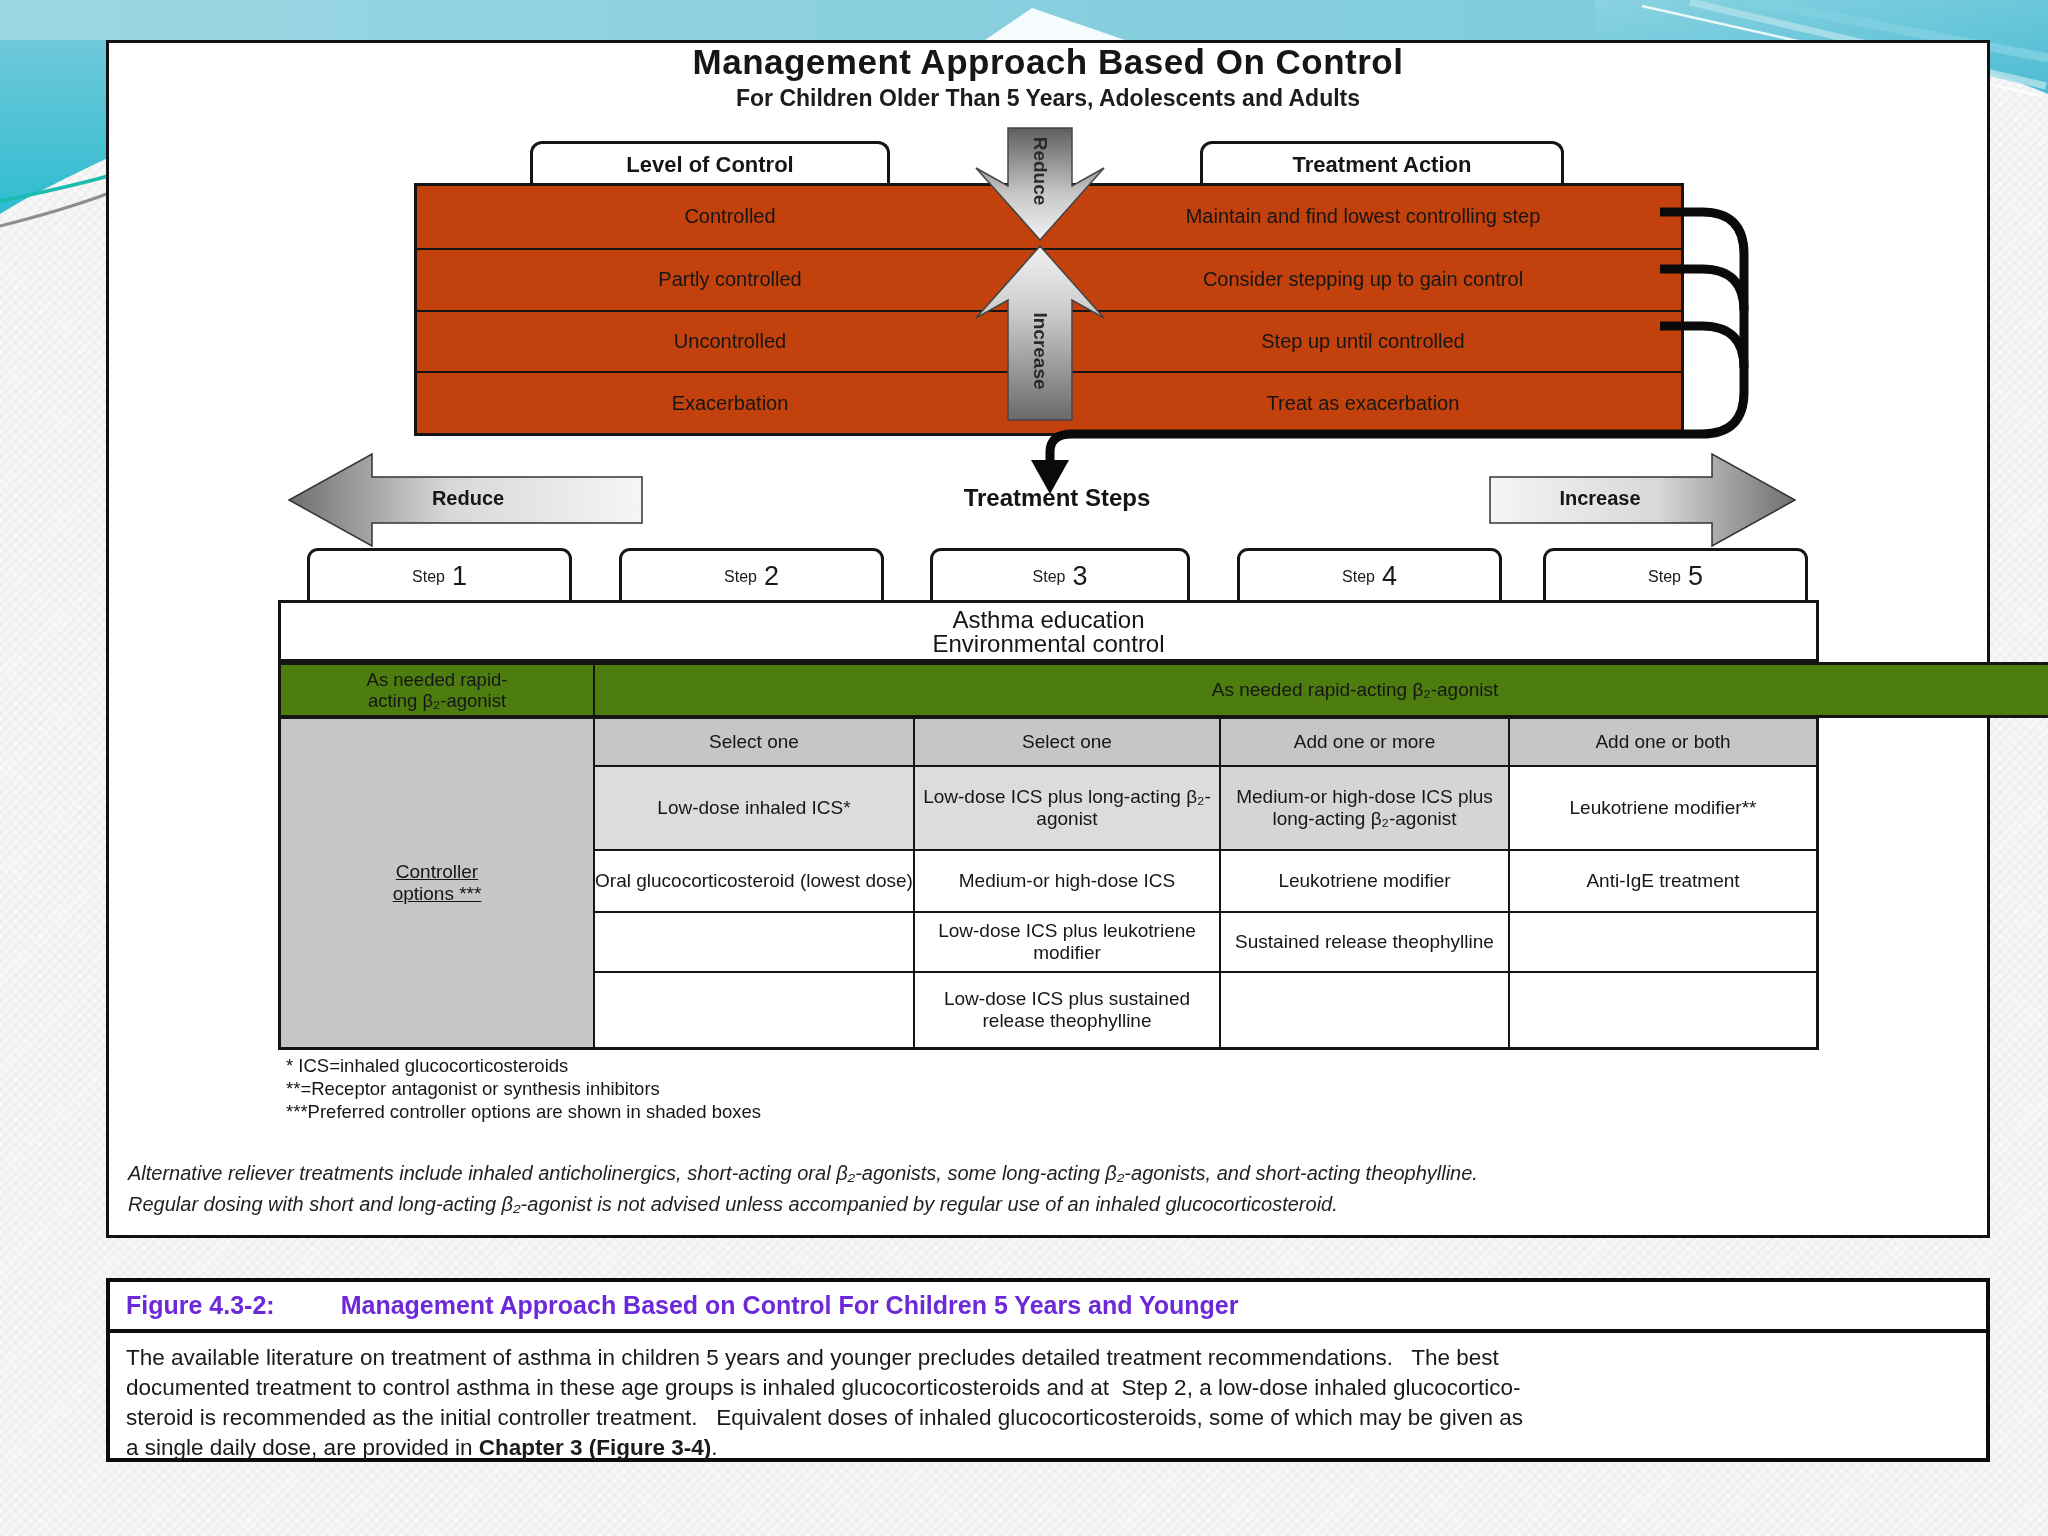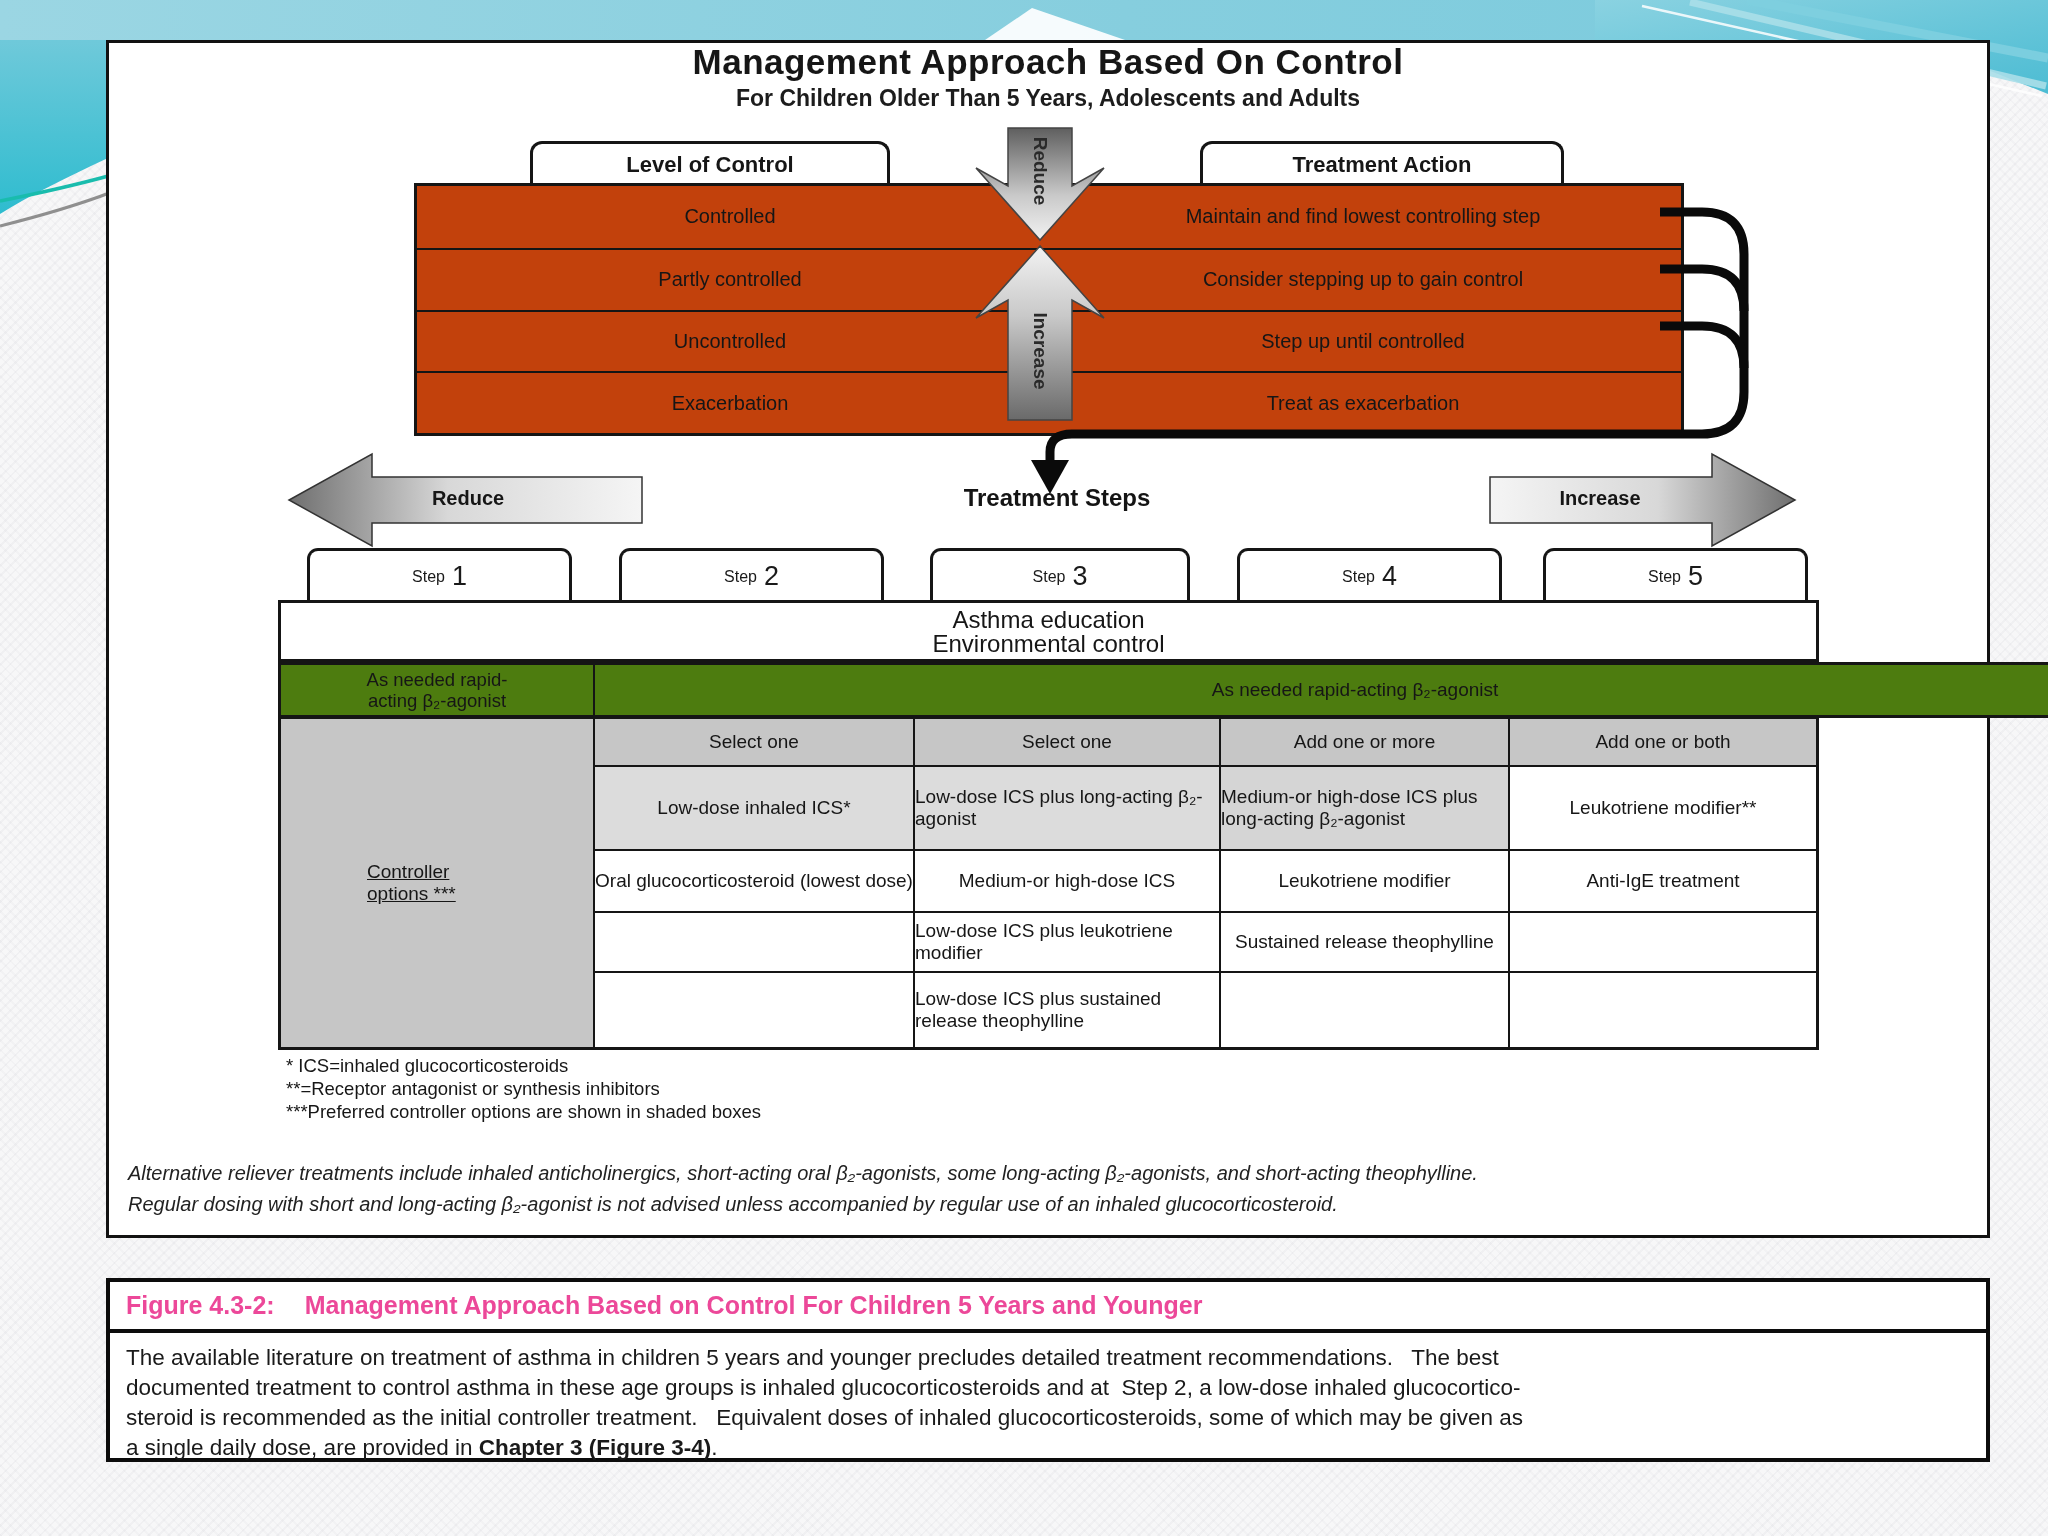--- a/index.html
+++ b/index.html
@@ -39,33 +39,33 @@
   .step-num{font-size:27px;margin-left:7px;}
   #edu-band{left:278px;top:600px;width:1541px;height:62px;background:#fff;border:3px solid #151515;
     text-align:center;font-size:24px;color:#161616;padding-top:5px;line-height:24px;}
   #reliever-band{left:278px;top:662px;width:1840px;height:56px;background:#4d7c0f;border:3px solid #151515;display:flex;}
   #reliever-left{width:312px;border-right:2.5px solid #151515;display:flex;align-items:center;justify-content:center;
     font-size:18.5px;color:#161616;text-align:center;line-height:21px;}
   #reliever-left span{display:inline-block;width:178px;}
   #reliever-main{flex:1;display:flex;align-items:center;justify-content:center;font-size:19px;color:#161616;}
   #options-grid{left:278px;top:716px;width:1541px;height:334px;border:3px solid #151515;background:#fff;
     display:grid;grid-template-columns:312px 320px 306px 289px auto;grid-template-rows:46px 84px 62px 60px auto;}
-  .gcell{display:flex;align-items:center;justify-content:center;text-align:left;
+  .gcell{display:flex;align-items:center;justify-content:center;text-align:center;
     font-size:19px;color:#161616;line-height:22px;border-left:2.5px solid #151515;border-top:2.5px solid #151515;}
   .gr-first{border-top:none;}
   #controller-cell{grid-column:1;grid-row:1/6;background:#c6c6c6;border-left:none;border-top:none;text-decoration:underline;}
   #controller-cell span{display:inline-block;width:140px;}
   .hdr-cell{background:#c6c6c6;}
   .shade-a{background:#dcdcdc;}
   .shade-b{background:#d5d5d5;}
   #footnotes{left:286px;top:1054px;width:900px;font-size:18.5px;color:#161616;line-height:23px;}
   #reliever-note{left:128px;top:1158px;width:1856px;font-style:italic;font-size:20px;color:#222;line-height:31px;}
   #figure-box{left:106px;top:1278px;width:1884px;height:184px;background:#fff;border:4px solid #0c0c0c;z-index:3;}
   #figure-box-header{height:47px;border-bottom:4px solid #0c0c0c;display:flex;align-items:center;
-    padding-left:16px;font-size:25px;font-weight:bold;color:#ec4899;}
+    padding-left:16px;font-size:25px;font-weight:bold;color:#6d28d9;gap:36px;}
   #figure-box-header .fig-title{margin-left:30px;}
   #figure-box-body{padding:10px 16px 0 16px;font-size:22.5px;color:#1a1a1a;line-height:30px;}
   .pre{white-space:pre;}
 </style>
 </head>
 <body>
 
 <div id="stage">
 
   <svg id="decor" width="2048" height="1536" viewBox="0 0 2048 1536">

